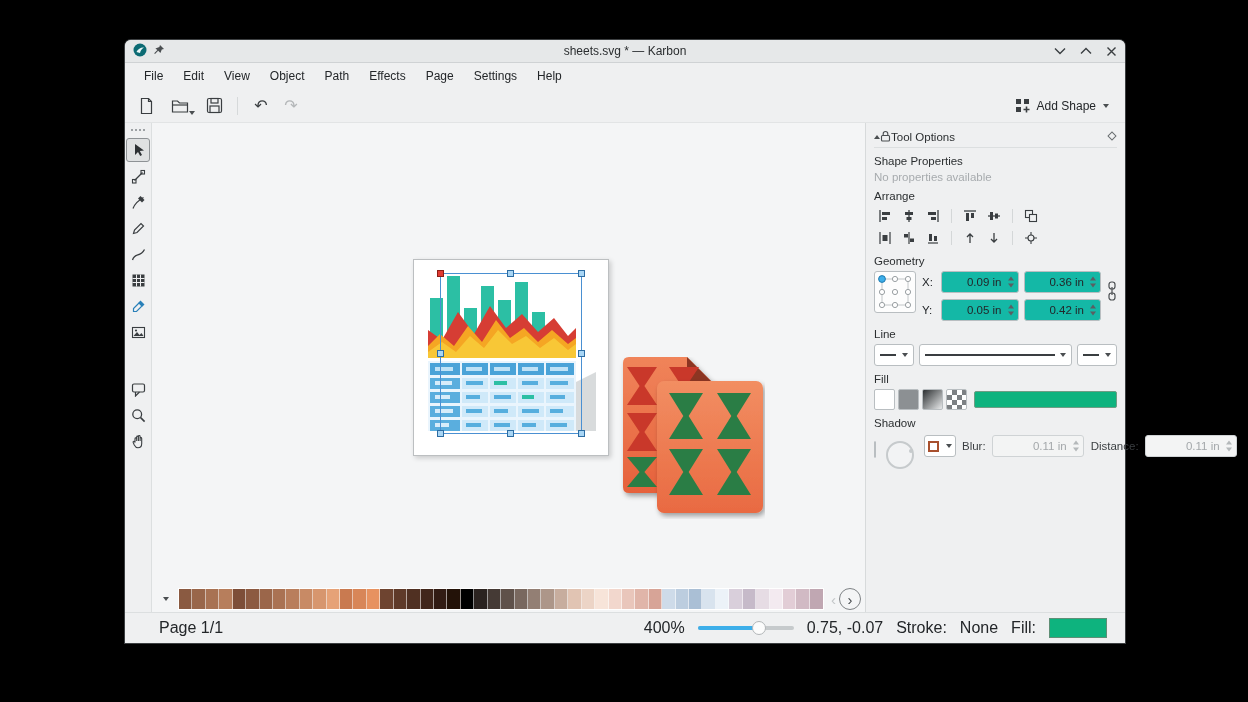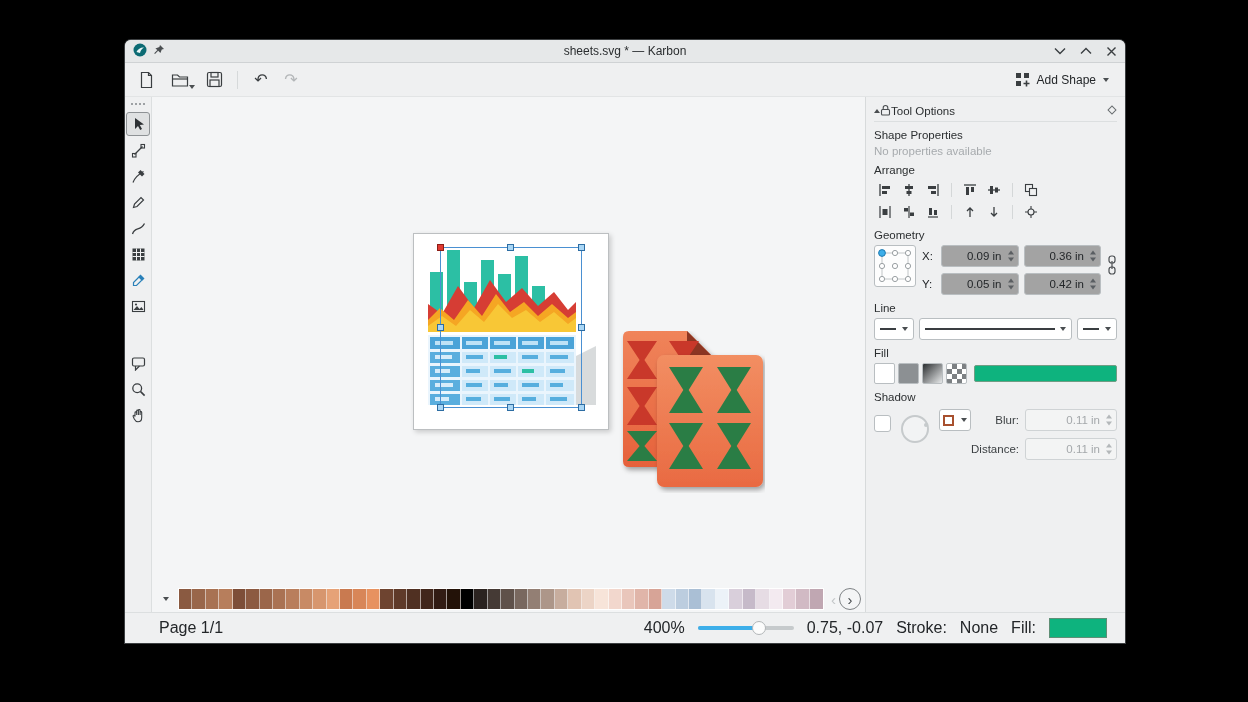--- a/index.html
+++ b/index.html
@@ -59,21 +59,21 @@
   .diamond{margin-left:auto;}
   .sec-label{margin:7px 0 4px 0;color:#2b2e30;}
   .muted{color:#a7abae;margin:2px 0 2px 0;}
   .icon-row{display:flex;align-items:center;gap:2px;margin:2px 0;}
   .arr-btn{width:22px;height:20px;display:flex;align-items:center;justify-content:center;border-radius:2px;}
   .vsep{width:1px;height:14px;background:#d4d7d8;margin:0 5px;}
   .geo-row{display:flex;align-items:flex-start;gap:6px;margin-top:2px;}
   .anchor-widget{width:40px;height:40px;background:#fdfdfd;border:1px solid #b9bec1;border-radius:3px;display:flex;align-items:center;justify-content:center;}
   .geo-grid{flex:1;display:grid;grid-template-columns:14px 1fr 1fr;gap:6px 5px;align-items:center;}
   .chain{display:flex;flex-direction:column;align-items:center;justify-content:center;margin-top:10px;}
-  .spin{position:relative;height:22px;background:#a3a3a3;border:1px solid #b9bec1;border-radius:3px;display:flex;align-items:center;justify-content:flex-end;padding:0 16px 0 4px;box-sizing:border-box;}
+  .spin{position:relative;height:22px;background:#14b8a6;border:1px solid #b9bec1;border-radius:3px;display:flex;align-items:center;justify-content:flex-end;padding:0 16px 0 4px;box-sizing:border-box;}
   .spin.dis{background:#f3f4f4;border-color:#cfd3d5;color:#a4a8ab;}
   .spin .arrows{position:absolute;right:4px;top:50%;transform:translateY(-50%);display:flex;flex-direction:column;gap:3px;}
   .tri-u{width:0;height:0;border-left:3px solid transparent;border-right:3px solid transparent;border-bottom:4px solid #5a5e62;}
   .tri-d{width:0;height:0;border-left:3px solid transparent;border-right:3px solid transparent;border-top:4px solid #5a5e62;}
   .spin.dis .tri-u{border-bottom-color:#b4b8ba;}
   .spin.dis .tri-d{border-top-color:#b4b8ba;}
   .combo{height:22px;background:#fff;border:1px solid #b9bec1;border-radius:3px;display:flex;align-items:center;padding:0 5px;box-sizing:border-box;gap:4px;}
   .combo .chev-down{margin-left:auto;}
   .line-row{display:flex;gap:5px;margin:2px 0;}
   .thick-row{display:flex;align-items:center;gap:5px;margin-top:6px;}
@@ -81,21 +81,21 @@
   .long-line{width:130px;height:1.5px;background:#3a3e41;}
   .fill-row{display:flex;align-items:center;gap:3px;margin-top:3px;}
   .fill-btn{width:21px;height:21px;border:1px solid #b9bec1;border-radius:2px;background:#fff;box-sizing:border-box;}
   .fill-btn.solid{background:#8c9093;}
   .fill-btn.grad{background:linear-gradient(135deg,#2c2f31,#e8eaeb);}
   .fill-btn.pattern{background-image:linear-gradient(45deg,#7c8083 25%,transparent 25%,transparent 75%,#7c8083 75%),linear-gradient(45deg,#7c8083 25%,#ffffff 25%,#ffffff 75%,#7c8083 75%);background-size:10px 10px;background-position:0 0,5px 5px;}
   .fill-bar{flex:1;height:15px;border:1px solid #6f9d84;border-radius:2px;margin-left:4px;}
   .shadow-grid{display:flex;gap:8px;margin-top:6px;align-items:flex-start;}
   .checkbox{width:15px;height:15px;background:#fff;border:1px solid #b9bec1;border-radius:3px;margin-top:6px;}
   .dial{margin-top:4px;}
-  .shadow-right{flex:1;display:flex;flex-direction:column;gap:7px;}
+  .shadow-right{flex:1;display:flex;gap:7px;}
   .shadow-line{display:flex;align-items:center;gap:6px;}
   .shadow-line .lbl{margin-left:auto;color:#3b3f42;}
   .sw-spin{width:92px;flex:0 0 auto;}
   .color-combo{width:32px;flex:0 0 auto;padding:0 3px;}
   .color-chip{width:11px;height:11px;border:2px solid #a8502e;box-sizing:border-box;background:#fff;}
   
   .statusbar{height:30px;border-top:1px solid #dcdfe0;display:flex;align-items:center;padding:0 18px 0 34px;gap:13px;flex:0 0 auto;background:#eff0f1;font-size:16px;}
   .slider{position:relative;width:96px;height:14px;}
   .slider .track{position:absolute;left:0;right:0;top:5px;height:4px;border-radius:2px;background:#c6cacc;}
   .slider .fillpart{position:absolute;left:0;top:5px;height:4px;width:64%;border-radius:2px;background:#3daee9;}
@@ -135,20 +135,31 @@
           </svg>
         </span>
       <span>
           <svg width="11" height="11" viewBox="0 0 11 11">
             <path d="M1.5 1.5l8 8M9.5 1.5l-8 8" stroke="#3a3e41" stroke-width="1.4"></path>
           </svg>
         </span>
     </div>
   </div>
 
+  <div class="menubar" id="menubar">
+      <div class="menu-item">File</div>
+      <div class="menu-item">Edit</div>
+      <div class="menu-item">View</div>
+      <div class="menu-item">Object</div>
+      <div class="menu-item">Path</div>
+      <div class="menu-item">Effects</div>
+      <div class="menu-item">Page</div>
+      <div class="menu-item">Settings</div>
+      <div class="menu-item">Help</div>
+    </div>
 
   <div class="toolbar">
     <div class="tool-btn">
       <svg width="17" height="18" viewBox="0 0 17 18">
           <path d="M3.5 1.5h7l3 3v12h-10z" fill="none" stroke="#3a3e41" stroke-width="1.2"></path>
           <path d="M10.5 1.5v3h3" fill="none" stroke="#3a3e41" stroke-width="1.2"></path>
         </svg>
     </div>
     <div class="tool-btn wide">
       <svg width="18" height="16" viewBox="0 0 18 16">

